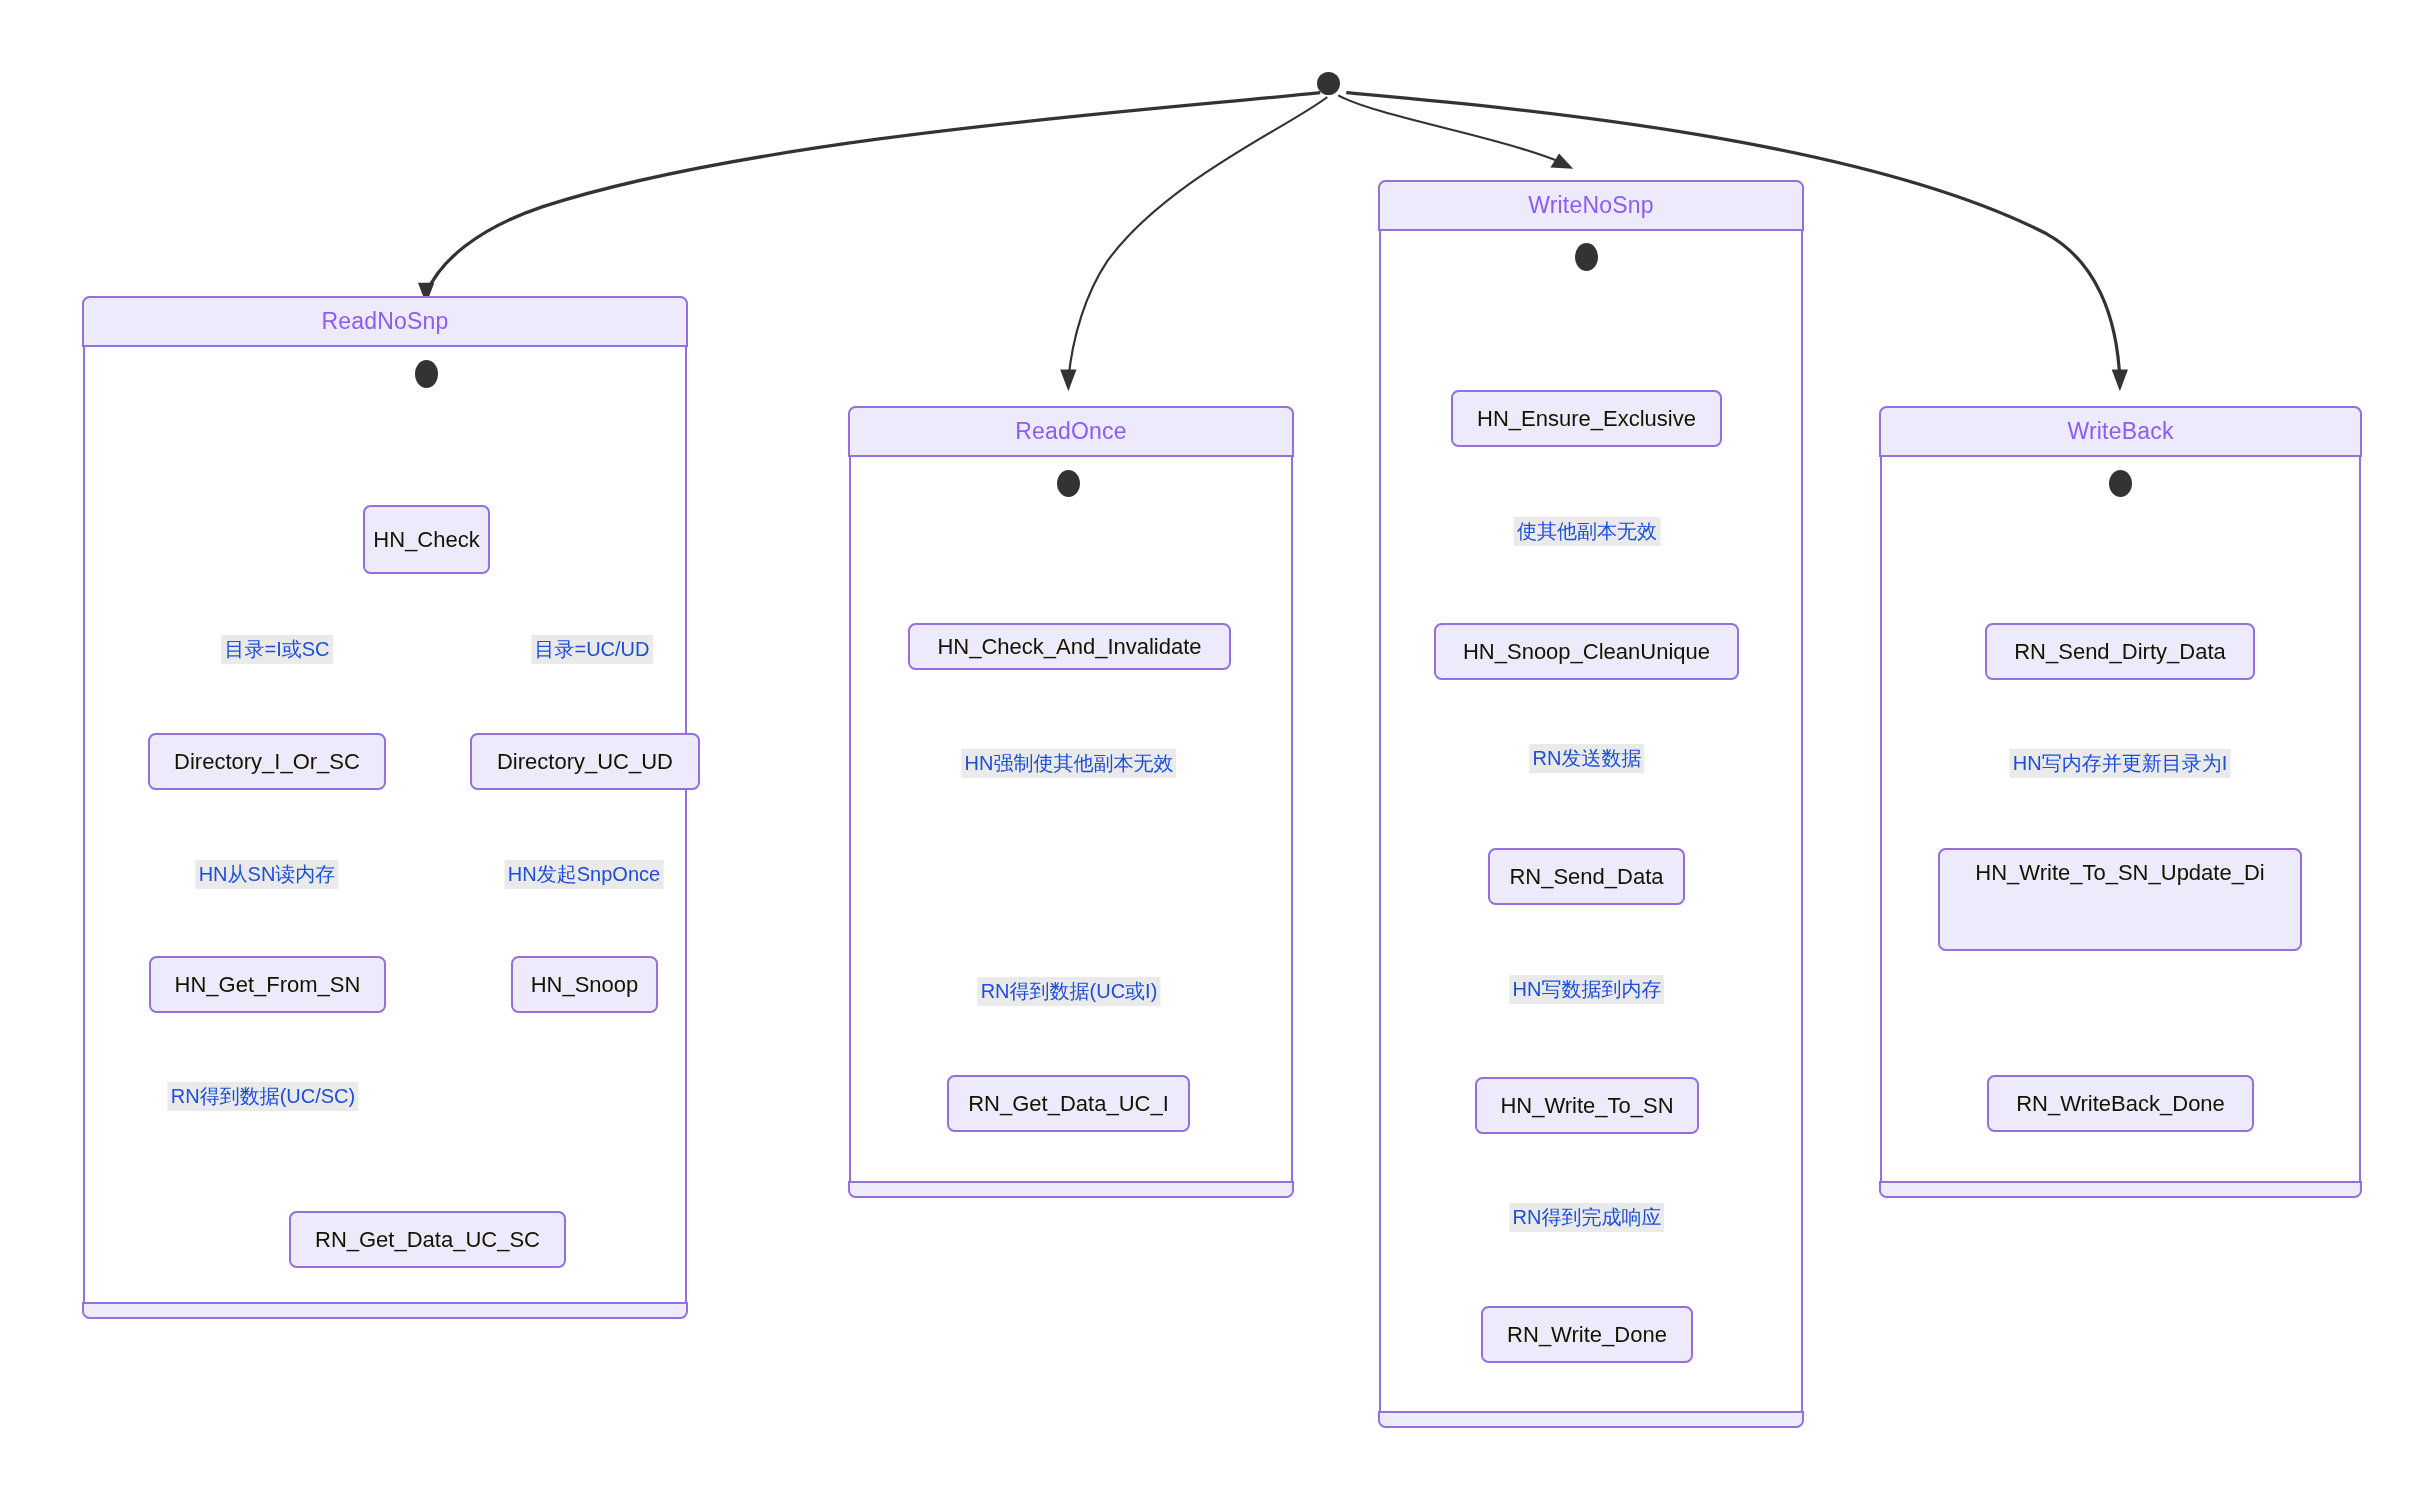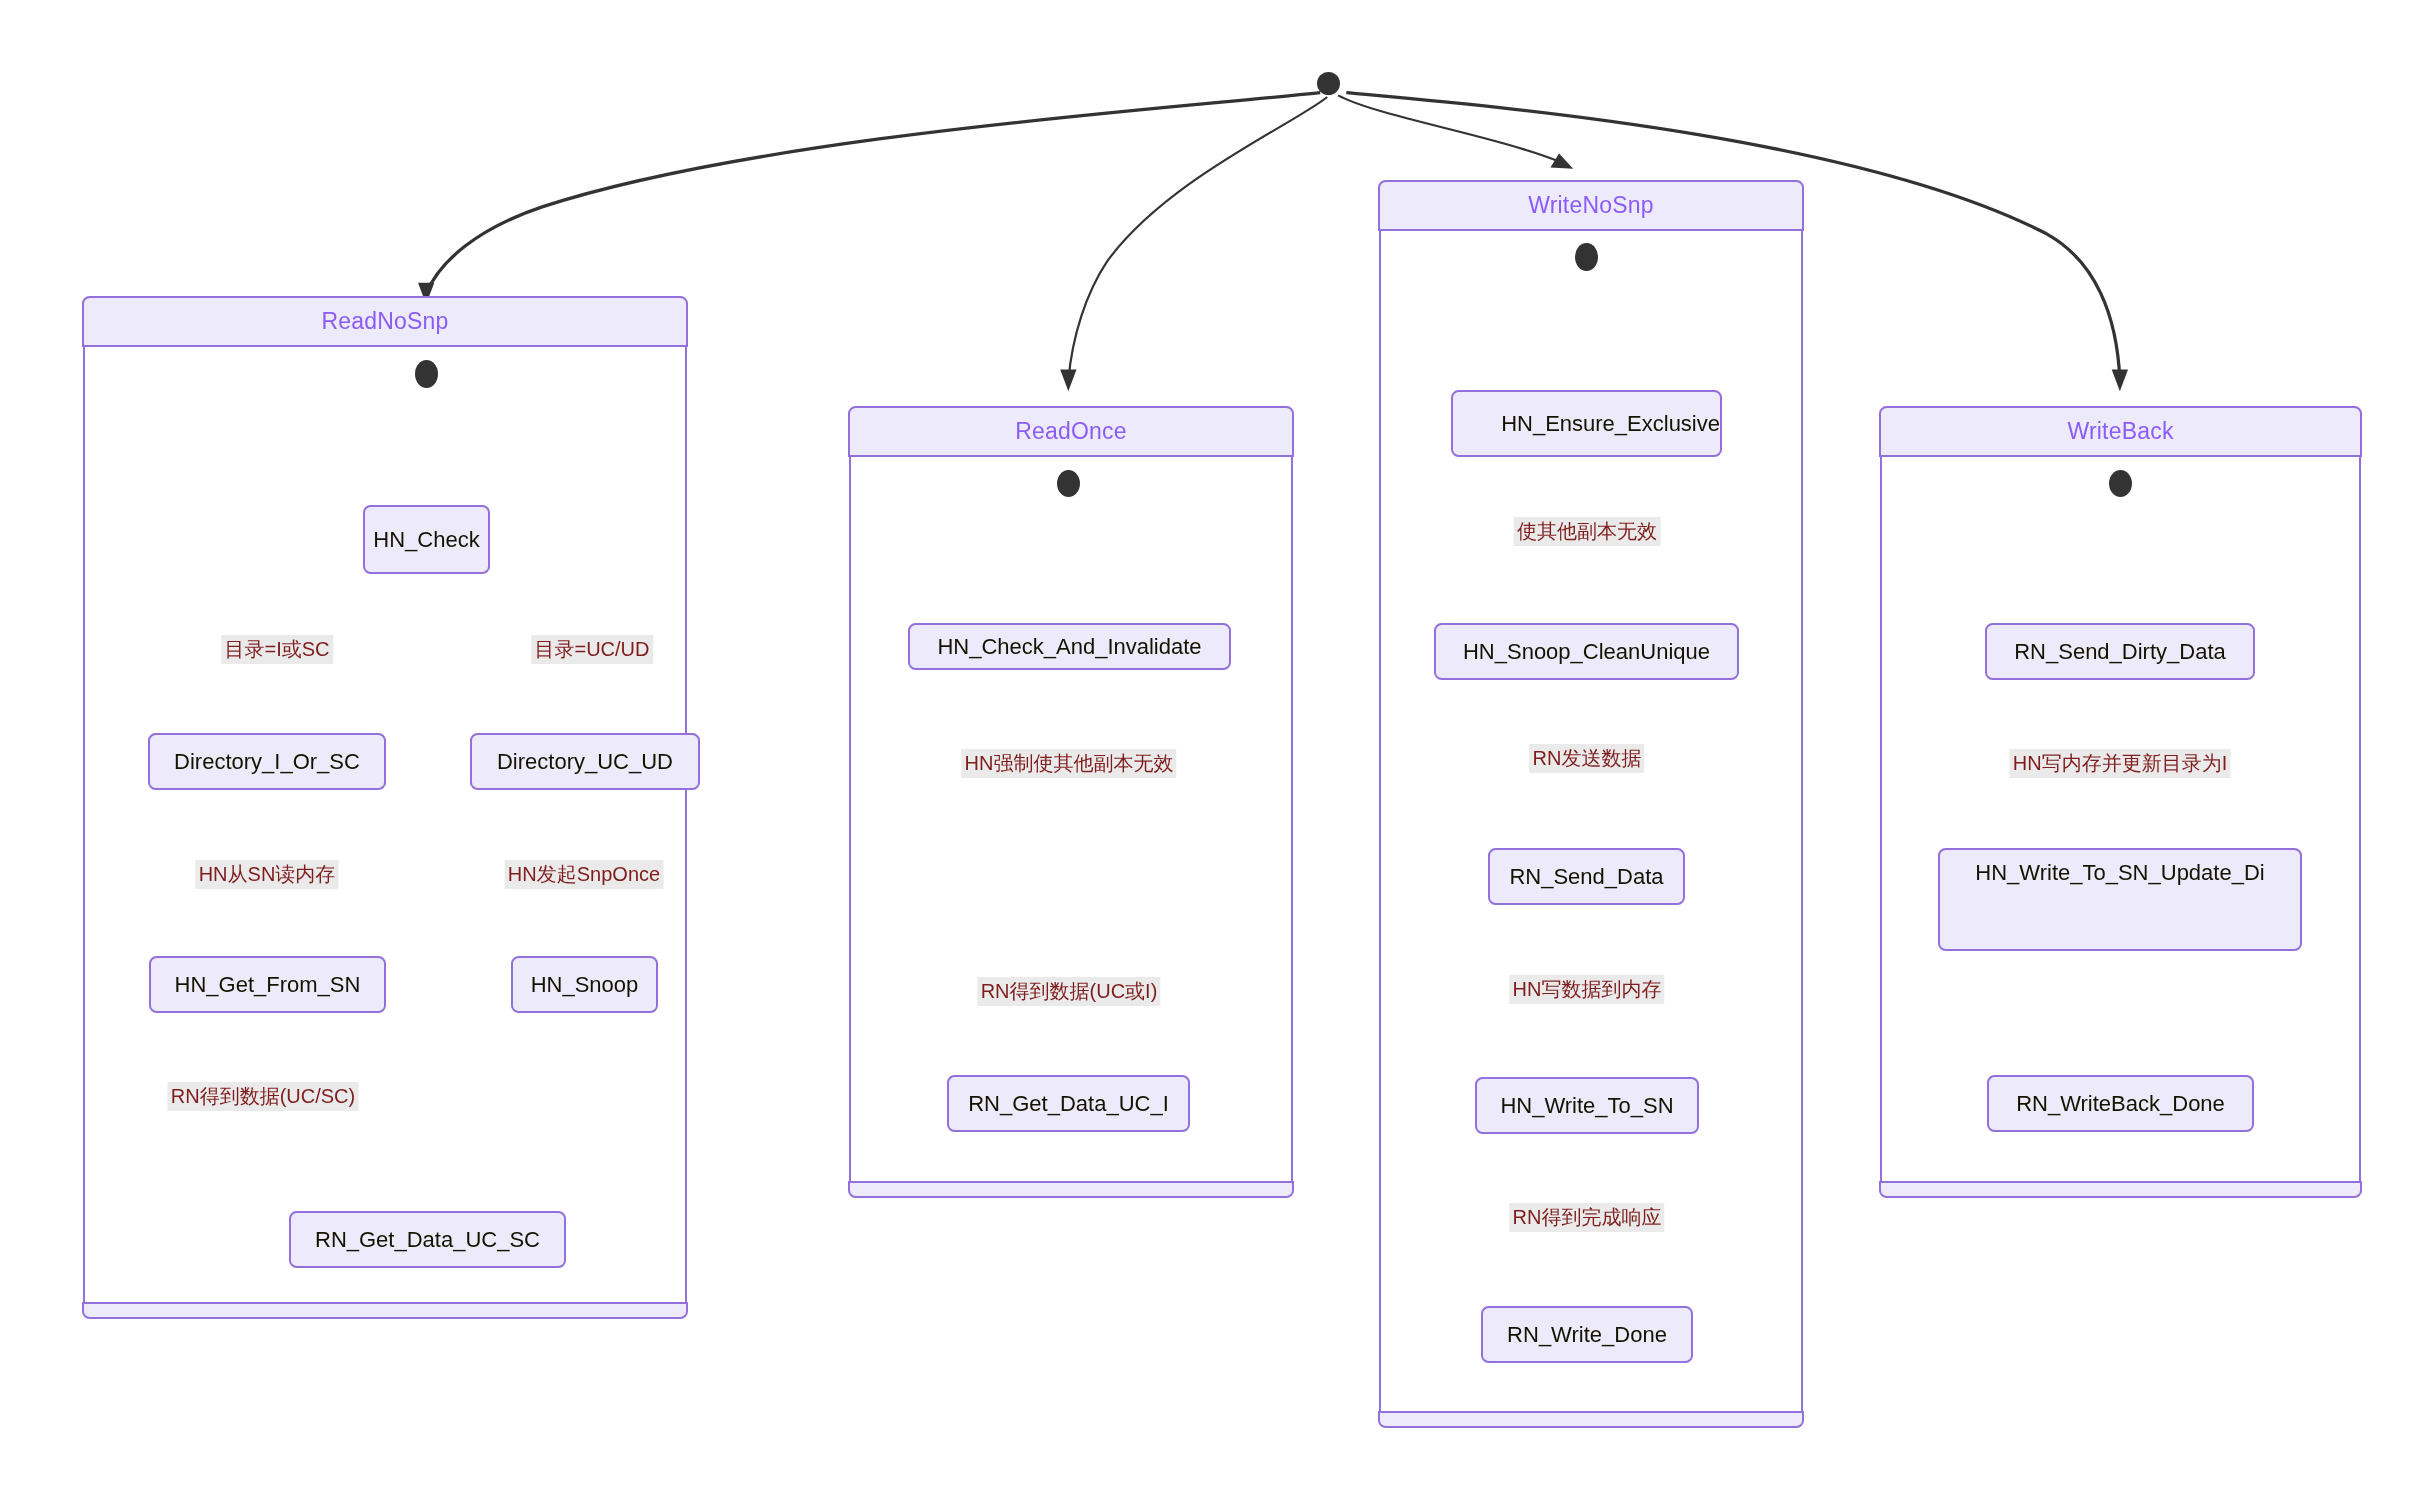--- a/index.html
+++ b/index.html
@@ -79,21 +79,21 @@
   
   .start-dot {
     position: absolute;
     background: #333333;
     border-radius: 50%;
   }
   
   .edge-label {
     position: absolute;
     background: #EAEAEA;
-    color: #7f1d1d;
+    color: #1d4ed8;
     font-size: 20px;
     line-height: 1.28;
     padding: 1.6px 3.3px;
     white-space: nowrap;
     transform: translateX(-50%);
   }
   
   svg.edges {
     position: absolute;
     left: 0;
@@ -254,21 +254,21 @@
 
   <div class="cluster" style="left:1379px; top:181px; width:424px; height:1246px;">
     <div class="cluster-title-band">
       <span class="cluster-title">WriteNoSnp</span>
     </div>
     <div class="cluster-foot-band"></div>
   </div>
 
   <div class="start-dot" style="left:1575px; top:243px; width:23px; height:28px;"></div>
 
-  <div class="node centered" style="left:1451px; top:390px; width:271px; height:67px;justify-content:flex-end;">
+  <div class="node centered" style="left:1451px; top:390px; width:271px; height:57px;">
     <span class="node-label">HN_Ensure_Exclusive</span>
   </div>
 
   <div class="node centered" style="left:1434px; top:623px; width:305px; height:57px;">
     <span class="node-label">HN_Snoop_CleanUnique</span>
   </div>
 
   <div class="node centered" style="left:1488px; top:848px; width:197px; height:57px;">
     <span class="node-label">RN_Send_Data</span>
   </div>

